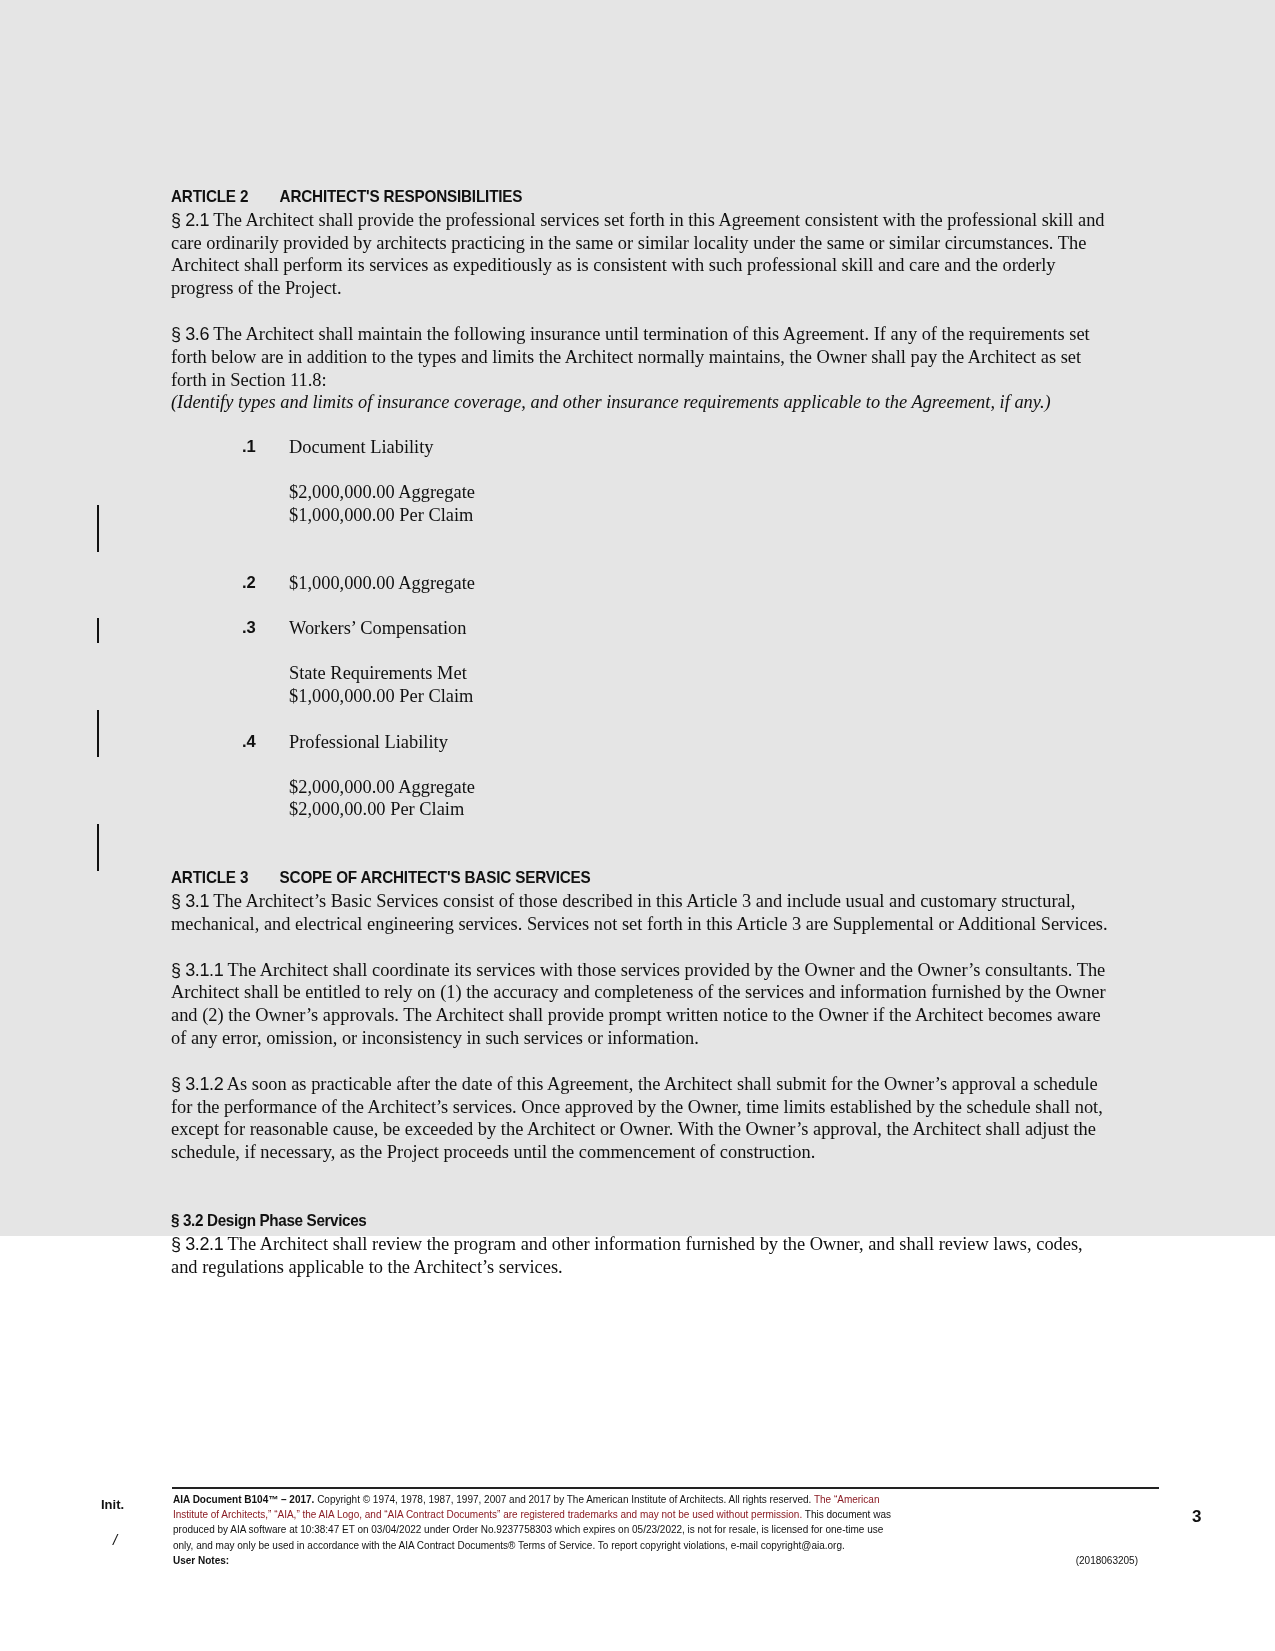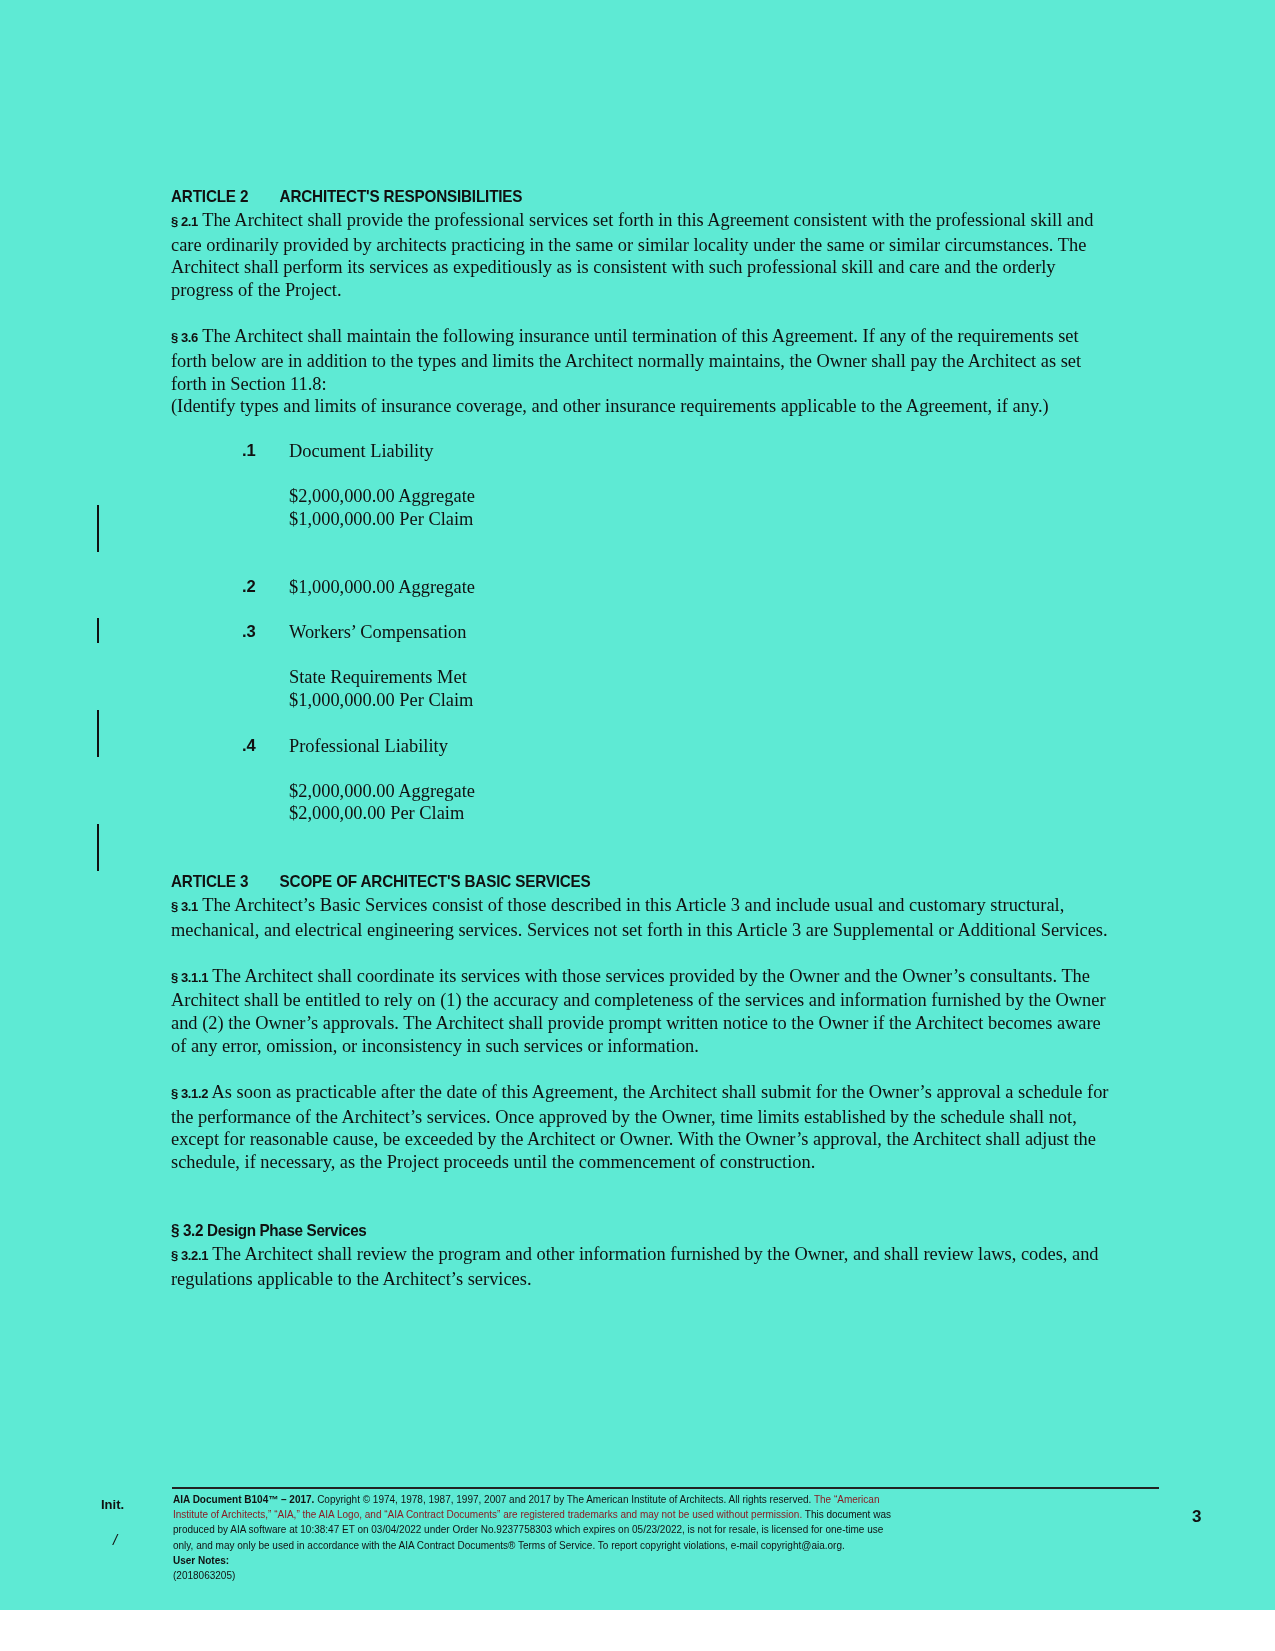--- a/index.html
+++ b/index.html
@@ -1,39 +1,39 @@
 <!DOCTYPE html>
 <html><head>
 <meta charset="utf-8">
 <style>
   html, body { margin: 0; padding: 0; background: #ffffff; }
   body { width: 1275px; height: 1651px; position: relative; overflow: hidden; color: #111; }
-  .page { position: absolute; left: 0; top: 0; width: 1275px; height: 1610px; background: #5eead4; }
+  .page { position: absolute; left: 0; top: 0; width: 1275px; height: 1236px; background: #e5e5e5; }
   .content { position: absolute; left: 171px; top: 186px; width: 940px; font-family: "Liberation Serif", serif; font-size: 18.4px; line-height: 22.8px; }
   .h-article { font-family: "Liberation Sans", sans-serif; font-weight: bold; font-size: 16.6px; line-height: 22.8px; letter-spacing: -0.2px; transform: scaleX(0.92); transform-origin: left; white-space: nowrap; }
   .h-article .num { display: inline-block; width: 118px; }
-  .sec { font-family: "Liberation Sans", sans-serif; font-weight: bold; font-size: 13px; letter-spacing: -0.4px; margin-top: 16px; }
+  .sec { font-family: "Liberation Sans", sans-serif; font-weight: normal; font-size: 18px; letter-spacing: -0.4px; margin-top: 16px; }
   .para { margin: 0; }
   .gap { height: 23px; }
-  .italic { }
+  .italic { font-style: italic; }
   .ins-list { position: relative; margin-top: 22px; }
   .ins-item { position: relative; padding-left: 118px; }
   .ins-num { position: absolute; left: 71px; font-family: "Liberation Sans", sans-serif; font-weight: bold; font-size: 16.6px; }
   .ins-title { display: block; }
   .ins-limits { display: block; margin-top: 22px; }
   .ins-limits span { display: block; }
   .ins-spacer { height: 23px; }
   .h-sub { font-family: "Liberation Sans", sans-serif; font-weight: bold; font-size: 16.6px; letter-spacing: -0.4px; transform: scaleX(0.92); transform-origin: left; white-space: nowrap; }
   .revbar { position: absolute; left: 97px; width: 2px; background: #111; }
   .footer-rule { position: absolute; left: 172px; top: 1487px; width: 987px; height: 2px; background: #222; }
   .footer { position: absolute; left: 173px; top: 1492px; width: 985px; font-family: "Liberation Sans", sans-serif; font-size: 10px; line-height: 15.2px; color: #111; }
   .footer .line { display: block; white-space: nowrap; }
   .footer .red { color: #8b1c24; }
   .footer .b { font-weight: bold; }
-  .footer .notes-row { display: flex; justify-content: center; width: 965px; flex-direction: column; }
+  .footer .notes-row { display: flex; justify-content: space-between; width: 965px; }
   .init { position: absolute; left: 101px; top: 1497px; font-family: "Liberation Sans", sans-serif; font-weight: bold; font-size: 13px; }
   .init-slash { position: absolute; left: 113px; top: 1531px; font-family: "Liberation Sans", sans-serif; font-style: italic; font-size: 15px; }
   .pagenum { position: absolute; left: 1192px; top: 1507px; font-family: "Liberation Sans", sans-serif; font-weight: bold; font-size: 17px; }
 </style>
 </head>
 <body>
 
 <div class="page">
 
   <div class="revbar" style="top:505px;height:47px;"></div>

